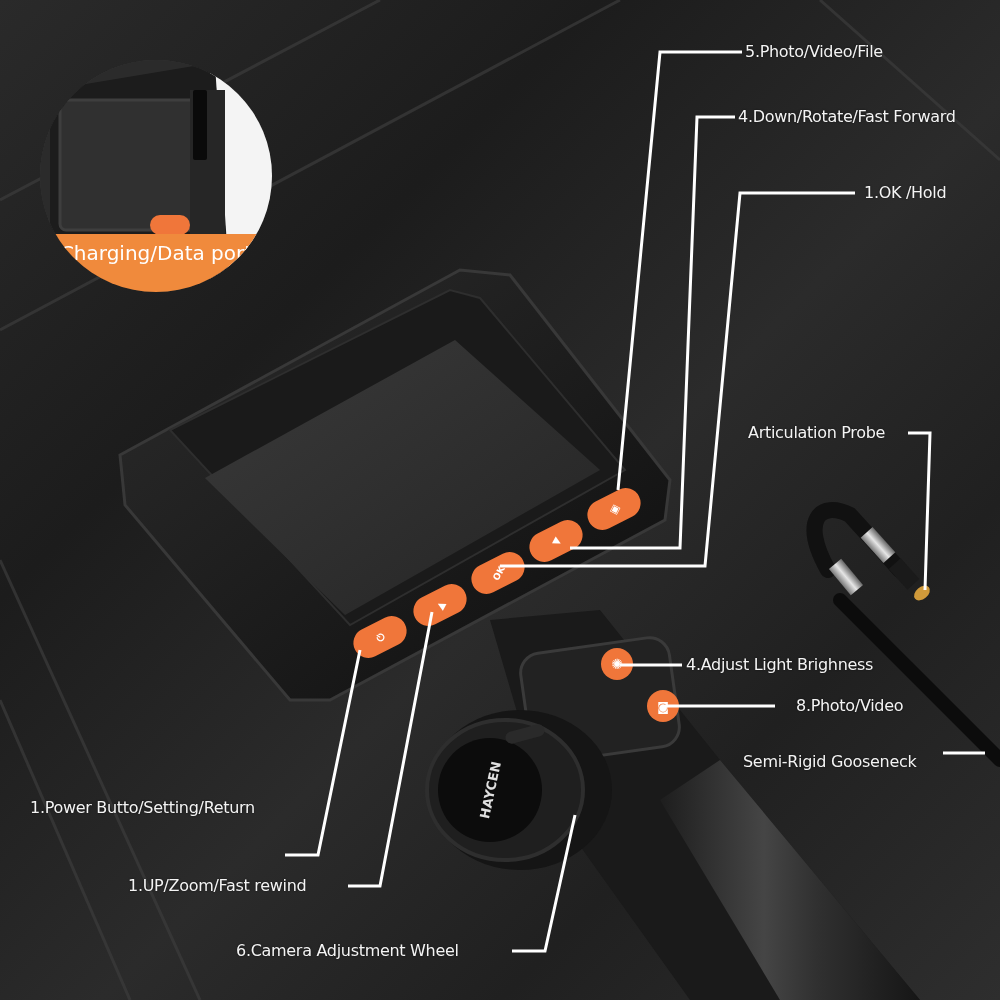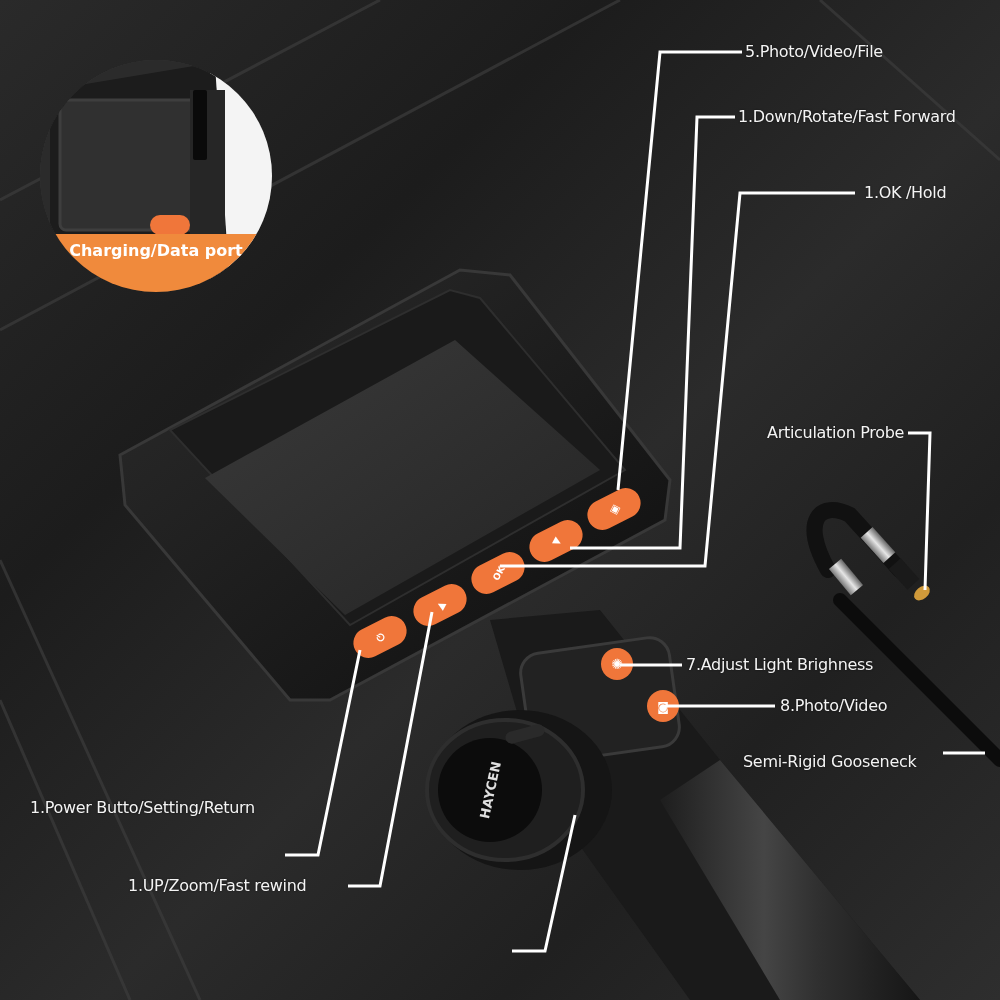--- a/index.html
+++ b/index.html
@@ -4,21 +4,21 @@
 <style>
   html, body { margin:0; padding:0; }
   body { width:1000px; height:1000px; overflow:hidden; background:#1a1a1a; font-family:"DejaVu Sans", sans-serif; }
   .stage { position:relative; width:1000px; height:1000px; overflow:hidden;
     background: linear-gradient(135deg,#2a2a2a 0%,#1c1c1c 30%,#2b2b2b 55%,#202020 75%,#2e2e2e 100%); }
   svg.art { position:absolute; left:0; top:0; width:1000px; height:1000px; }
   .label { position:absolute; color:#f4f4f4; font-size:16px; font-weight:normal; white-space:nowrap; letter-spacing:-0.3px; text-shadow:0 0 2px rgba(0,0,0,0.6); }
   .inset { position:absolute; left:40px; top:60px; width:232px; height:232px; border-radius:50%; overflow:hidden; background:#3a3a3a; }
   .inset-device { position:absolute; left:0; top:0; width:232px; height:232px; }
   .inset-band { position:absolute; left:0; top:174px; width:232px; height:58px; background:#f08a3c; }
-  .inset-label { position:absolute; left:0; top:181px; width:232px; text-align:center; color:#fff; font-size:16px; font-weight:bold; }
+  .inset-label { position:absolute; left:0; top:181px; width:232px; text-align:center; color:#fff; font-size:20px; font-weight:normal; }
 </style>
 </head>
 <body>
 
 <div class="stage">
 
   <svg class="art" viewBox="0 0 1000 1000">
     <defs>
       <linearGradient id="bodyG" x1="0" y1="0" x2="1" y2="1">
         <stop offset="0" stop-color="#2c2c2c"></stop>
@@ -132,22 +132,23 @@
       <rect x="20" y="40" width="140" height="130" rx="6" fill="#303030" stroke="#3e3e3e" stroke-width="3"></rect>
       <rect x="150" y="30" width="35" height="200" fill="#262626"></rect>
       <rect x="153" y="30" width="14" height="70" rx="2" fill="#0a0a0a"></rect>
       <rect x="110" y="155" width="40" height="20" rx="10" fill="#f0763a"></rect>
     </svg>
     <div class="inset-band"></div>
     <div class="inset-label">Charging/Data port</div>
   </div>
 
   <div class="label" style="left:745px; top:42px;">5.Photo/Video/File</div>
-  <div class="label" style="left:738px; top:107px;">1.Down/Rotate/Fast Forward</div>
+  <div class="label" style="left:738px; top:107px;">4.Down/Rotate/Fast Forward</div>
   <div class="label" style="left:864px; top:183px;">1.OK /Hold</div>
-  <div class="label" style="left:767px; top:423px;">Articulation Probe</div>
-  <div class="label" style="left:686px; top:655px;">7.Adjust Light Brighness</div>
-  <div class="label" style="left:780px; top:696px;">8.Photo/Video</div>
+  <div class="label" style="left:748px; top:423px;">Articulation Probe</div>
+  <div class="label" style="left:686px; top:655px;">4.Adjust Light Brighness</div>
+  <div class="label" style="left:796px; top:696px;">8.Photo/Video</div>
   <div class="label" style="left:743px; top:743px;margin-top:9px;">Semi-Rigid Gooseneck</div>
   <div class="label" style="left:30px; top:798px;">1.Power Butto/Setting/Return</div>
   <div class="label" style="left:128px; top:876px;">1.UP/Zoom/Fast rewind</div>
+  <div class="label" style="left:236px; top:941px;">6.Camera Adjustment Wheel</div>
 
 </div>
 
 </body></html>

